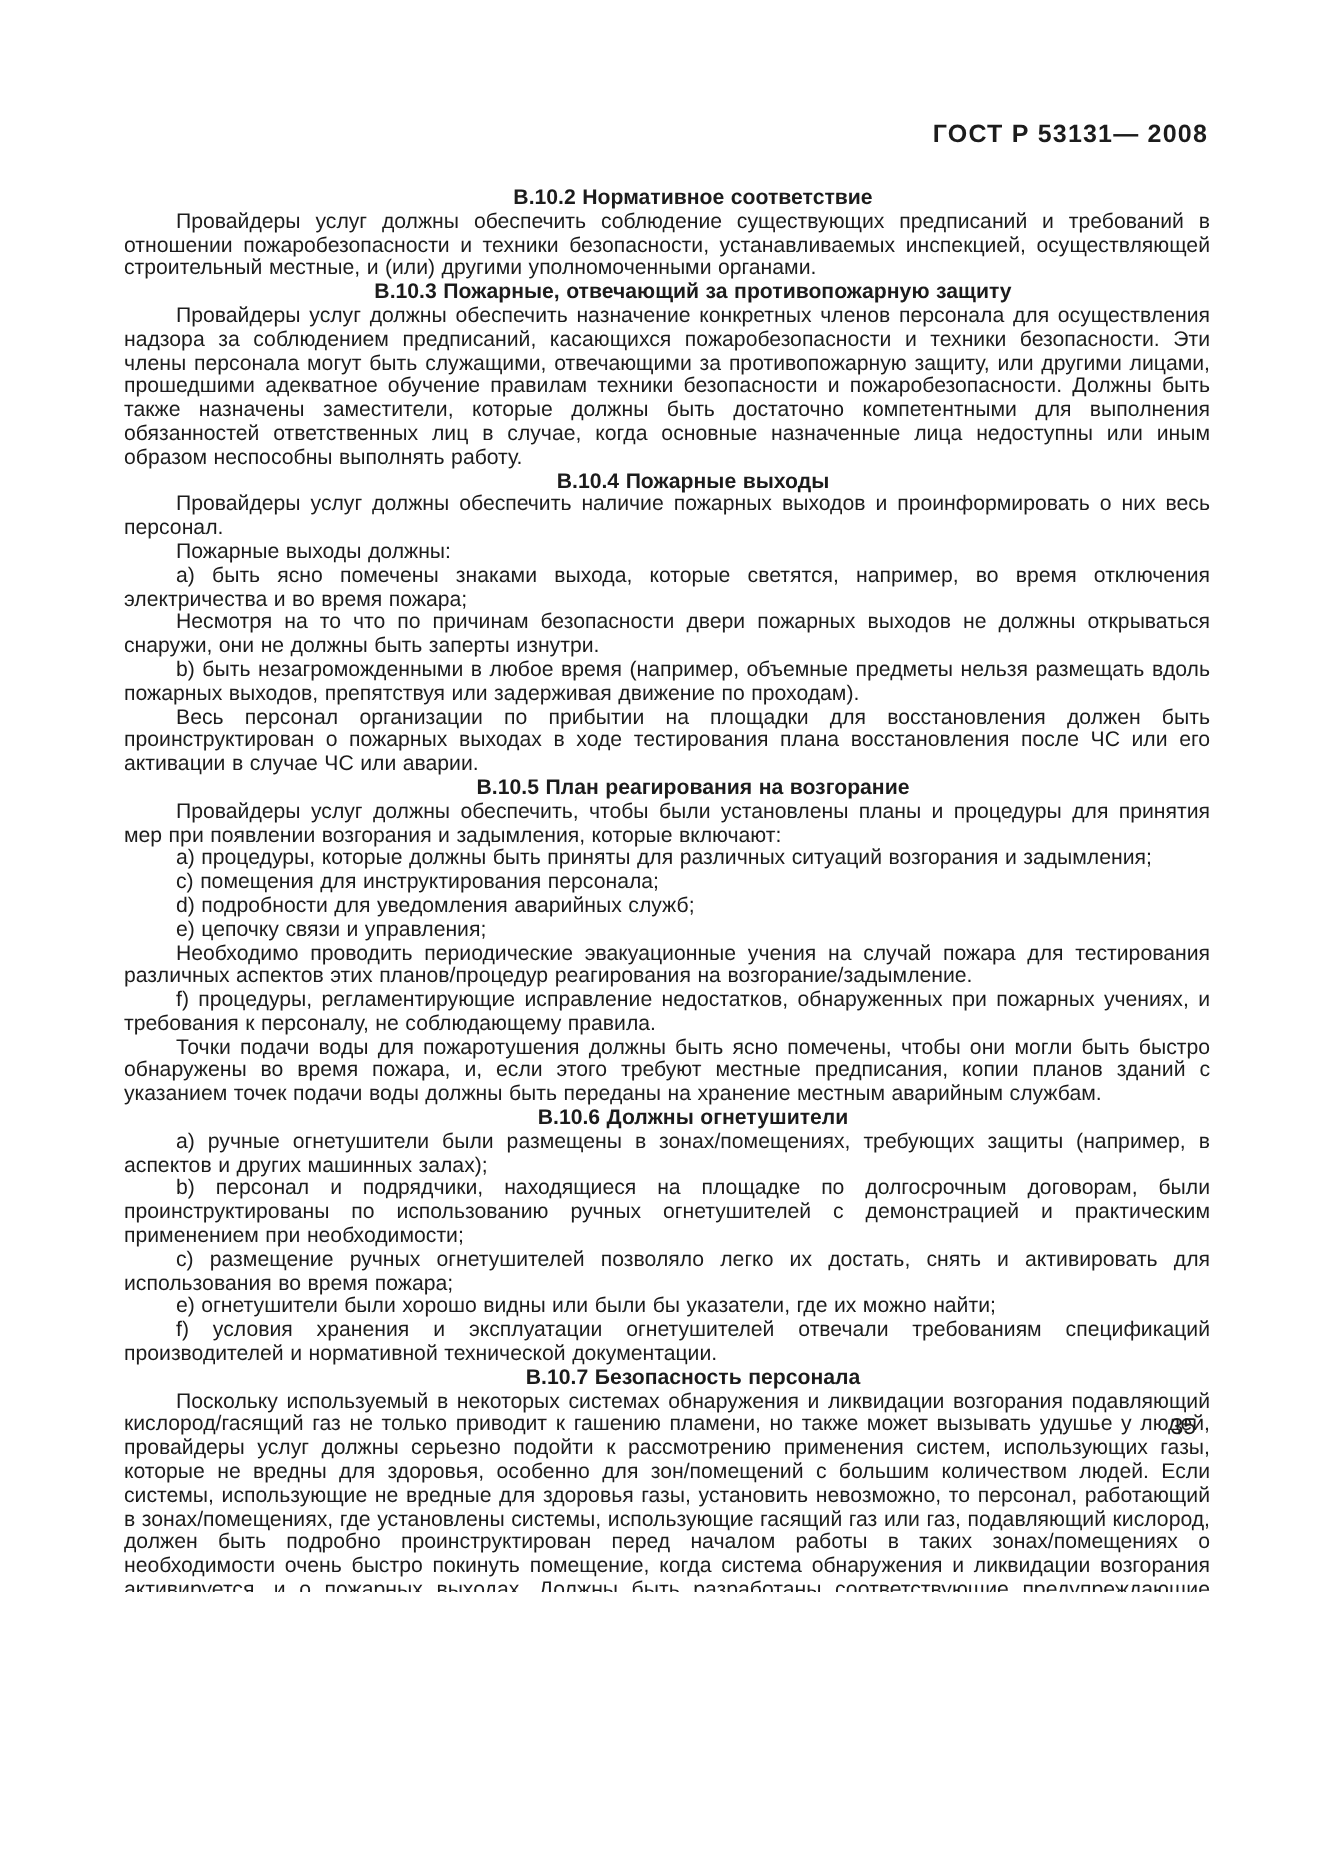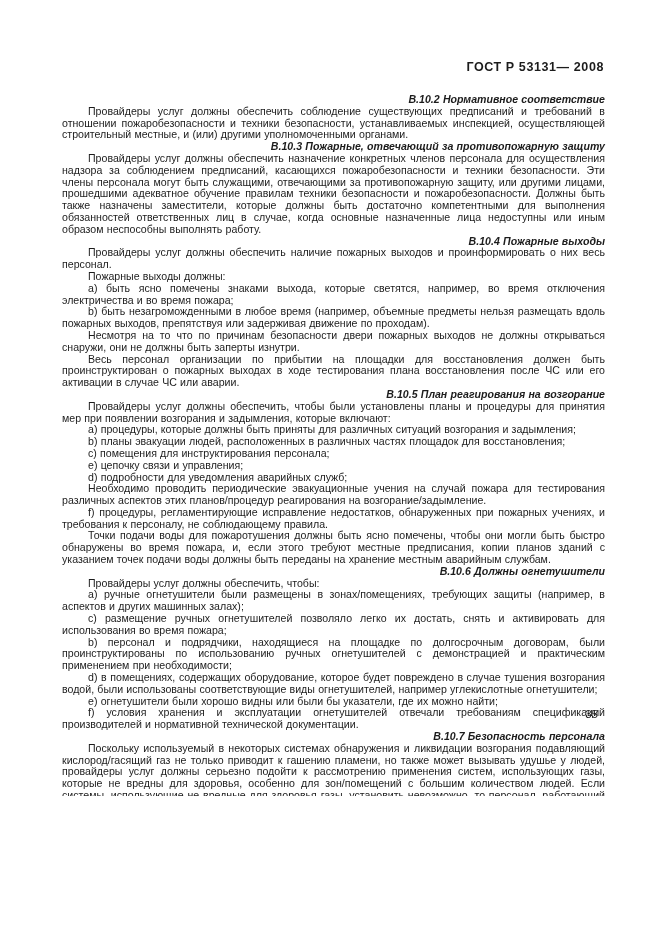--- a/index.html
+++ b/index.html
@@ -35,22 +35,21 @@
     line-height: 11.8px;
     text-align: justify;
   }
   .block {
     margin: 0;
     text-indent: 26px;
     word-spacing: 0.3px;
   }
   .block.heading {
     font-weight: bold;
-    text-align: right;
-    font-style: italic;
+    text-align: center;
   }
   .page-number {
     position: absolute;
     right: 64px;
     bottom: 76px;
     font-size: 11.5px;
     color: #1c1c1c;
   }
 </style>
 </head>
@@ -61,39 +60,36 @@
 
   <div class="doc-content">
       <p class="block heading">В.10.2 Нормативное соответствие</p>
       <p class="block para">Провайдеры услуг должны обеспечить соблюдение существующих предписаний и требований в отношении пожаробезопасности и техники безопасности, устанавливаемых инспекцией, осуществляющей строительный местные, и (или) другими уполномоченными органами.</p>
       <p class="block heading">В.10.3 Пожарные, отвечающий за противопожарную защиту</p>
       <p class="block para">Провайдеры услуг должны обеспечить назначение конкретных членов персонала для осуществления надзора за соблюдением предписаний, касающихся пожаробезопасности и техники безопасности. Эти члены персонала могут быть служащими, отвечающими за противопожарную защиту, или другими лицами, прошедшими адекватное обучение правилам техники безопасности и пожаробезопасности. Должны быть также назначены заместители, которые должны быть достаточно компетентными для выполнения обязанностей ответственных лиц в случае, когда основные назначенные лица недоступны или иным образом неспособны выполнять работу.</p>
       <p class="block heading">В.10.4 Пожарные выходы</p>
       <p class="block para">Провайдеры услуг должны обеспечить наличие пожарных выходов и проинформировать о них весь персонал.</p>
       <p class="block para">Пожарные выходы должны:</p>
       <p class="block para">a) быть ясно помечены знаками выхода, которые светятся, например, во время отключения электричества и во время пожара;</p>
+      <p class="block para">Несмотря на то что по причинам безопасности двери пожарных выходов не должны открываться снаружи, они не должны быть заперты изнутри.</p>
       <p class="block para">b) быть незагроможденными в любое время (например, объемные предметы нельзя размещать вдоль пожарных выходов, препятствуя или задерживая движение по проходам).</p>
-      <p class="block para">Несмотря на то что по причинам безопасности двери пожарных выходов не должны открываться снаружи, они не должны быть заперты изнутри.</p>
       <p class="block para">Весь персонал организации по прибытии на площадки для восстановления должен быть проинструктирован о пожарных выходах в ходе тестирования плана восстановления после ЧС или его активации в случае ЧС или аварии.</p>
       <p class="block heading">В.10.5 План реагирования на возгорание</p>
       <p class="block para">Провайдеры услуг должны обеспечить, чтобы были установлены планы и процедуры для принятия мер при появлении возгорания и задымления, которые включают:</p>
       <p class="block para">a) процедуры, которые должны быть приняты для различных ситуаций возгорания и задымления;</p>
-      <p class="block para">b) планы эвакуации людей, расположенных в различных частях площадок для восстановления;</p>
       <p class="block para">c) помещения для инструктирования персонала;</p>
+      <p class="block para">d) подробности для уведомления аварийных служб;</p>
       <p class="block para">e) цепочку связи и управления;</p>
-      <p class="block para">d) подробности для уведомления аварийных служб;</p>
       <p class="block para">Необходимо проводить периодические эвакуационные учения на случай пожара для тестирования различных аспектов этих планов/процедур реагирования на возгорание/задымление.</p>
       <p class="block para">f) процедуры, регламентирующие исправление недостатков, обнаруженных при пожарных учениях, и требования к персоналу, не соблюдающему правила.</p>
       <p class="block para">Точки подачи воды для пожаротушения должны быть ясно помечены, чтобы они могли быть быстро обнаружены во время пожара, и, если этого требуют местные предписания, копии планов зданий с указанием точек подачи воды должны быть переданы на хранение местным аварийным службам.</p>
       <p class="block heading">В.10.6 Должны огнетушители</p>
-      <p class="block para">Провайдеры услуг должны обеспечить, чтобы:</p>
       <p class="block para">a) ручные огнетушители были размещены в зонах/помещениях, требующих защиты (например, в аспектов и других машинных залах);</p>
+      <p class="block para">b) персонал и подрядчики, находящиеся на площадке по долгосрочным договорам, были проинструктированы по использованию ручных огнетушителей с демонстрацией и практическим применением при необходимости;</p>
       <p class="block para">c) размещение ручных огнетушителей позволяло легко их достать, снять и активировать для использования во время пожара;</p>
-      <p class="block para">b) персонал и подрядчики, находящиеся на площадке по долгосрочным договорам, были проинструктированы по использованию ручных огнетушителей с демонстрацией и практическим применением при необходимости;</p>
-      <p class="block para">d) в помещениях, содержащих оборудование, которое будет повреждено в случае тушения возгорания водой, были использованы соответствующие виды огнетушителей, например углекислотные огнетушители;</p>
       <p class="block para">e) огнетушители были хорошо видны или были бы указатели, где их можно найти;</p>
       <p class="block para">f) условия хранения и эксплуатации огнетушителей отвечали требованиям спецификаций производителей и нормативной технической документации.</p>
       <p class="block heading">В.10.7 Безопасность персонала</p>
       <p class="block para">Поскольку используемый в некоторых системах обнаружения и ликвидации возгорания подавляющий кислород/гасящий газ не только приводит к гашению пламени, но также может вызывать удушье у людей, провайдеры услуг должны серьезно подойти к рассмотрению применения систем, использующих газы, которые не вредны для здоровья, особенно для зон/помещений с большим количеством людей. Если системы, использующие не вредные для здоровья газы, установить невозможно, то персонал, работающий в зонах/помещениях, где установлены системы, использующие гасящий газ или газ, подавляющий кислород, должен быть подробно проинструктирован перед началом работы в таких зонах/помещениях о необходимости очень быстро покинуть помещение, когда система обнаружения и ликвидации возгорания активируется, и о пожарных выходах. Должны быть разработаны соответствующие предупреждающие плакаты, которые должны быть вывешены на видных местах.</p>
     </div>
 
   <div class="page-number">35</div>
 </div>
 
 </body></html>

